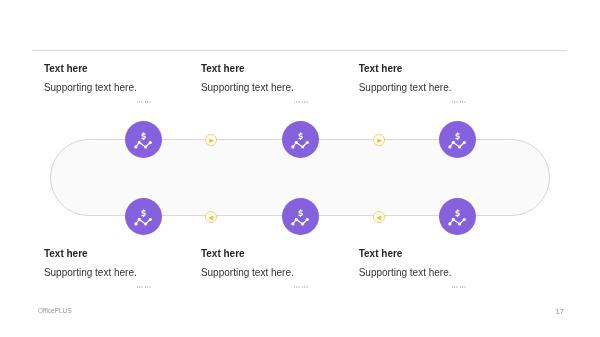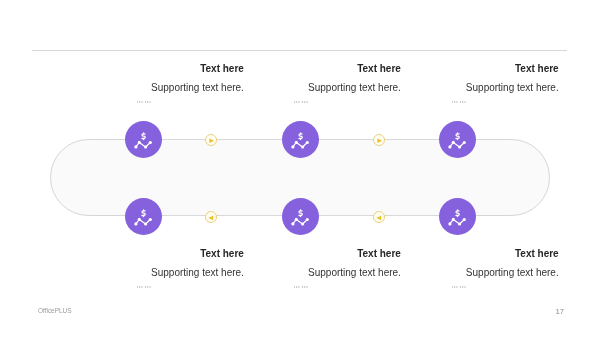--- a/index.html
+++ b/index.html
@@ -15,21 +15,21 @@
   .conn{position:absolute;height:1px;background:#d9d9d9;}
 
   .node{position:absolute;width:37px;height:37px;border-radius:50%;background:#8561dd;}
   .node svg{position:absolute;left:0;top:0;width:37px;height:37px;}
 
   .arrow{position:absolute;width:12.5px;height:12.5px;border-radius:50%;background:#fffdf3;
          border:0.6px solid #ead27e;box-sizing:border-box;}
   .arrow svg{position:absolute;left:0;top:0;width:12.5px;height:12.5px;overflow:visible;}
 
   .tblock{position:absolute;text-align:center;width:200px;}
-  .tline{position:absolute;width:200px;text-align:right;white-space:nowrap;}
+  .tline{position:absolute;width:200px;text-align:left;white-space:nowrap;}
   .t-title{font-size:10px;font-weight:bold;color:#262626;line-height:10px;}
   .t-sub{font-size:10px;color:#333333;line-height:8px;}
   .tdots{position:absolute;left:93px;width:14px;height:2px;}
 
   .footer-brand{position:absolute;left:37.8px;top:306.3px;font-size:7.4px;color:#9b9b9b;letter-spacing:-0.05px;transform:scaleX(0.885);transform-origin:left top;}
   .footer-page{position:absolute;left:555.5px;top:306.5px;font-size:7.8px;color:#8c8c8c;}
 </style>
 </head>
 <body>
 

